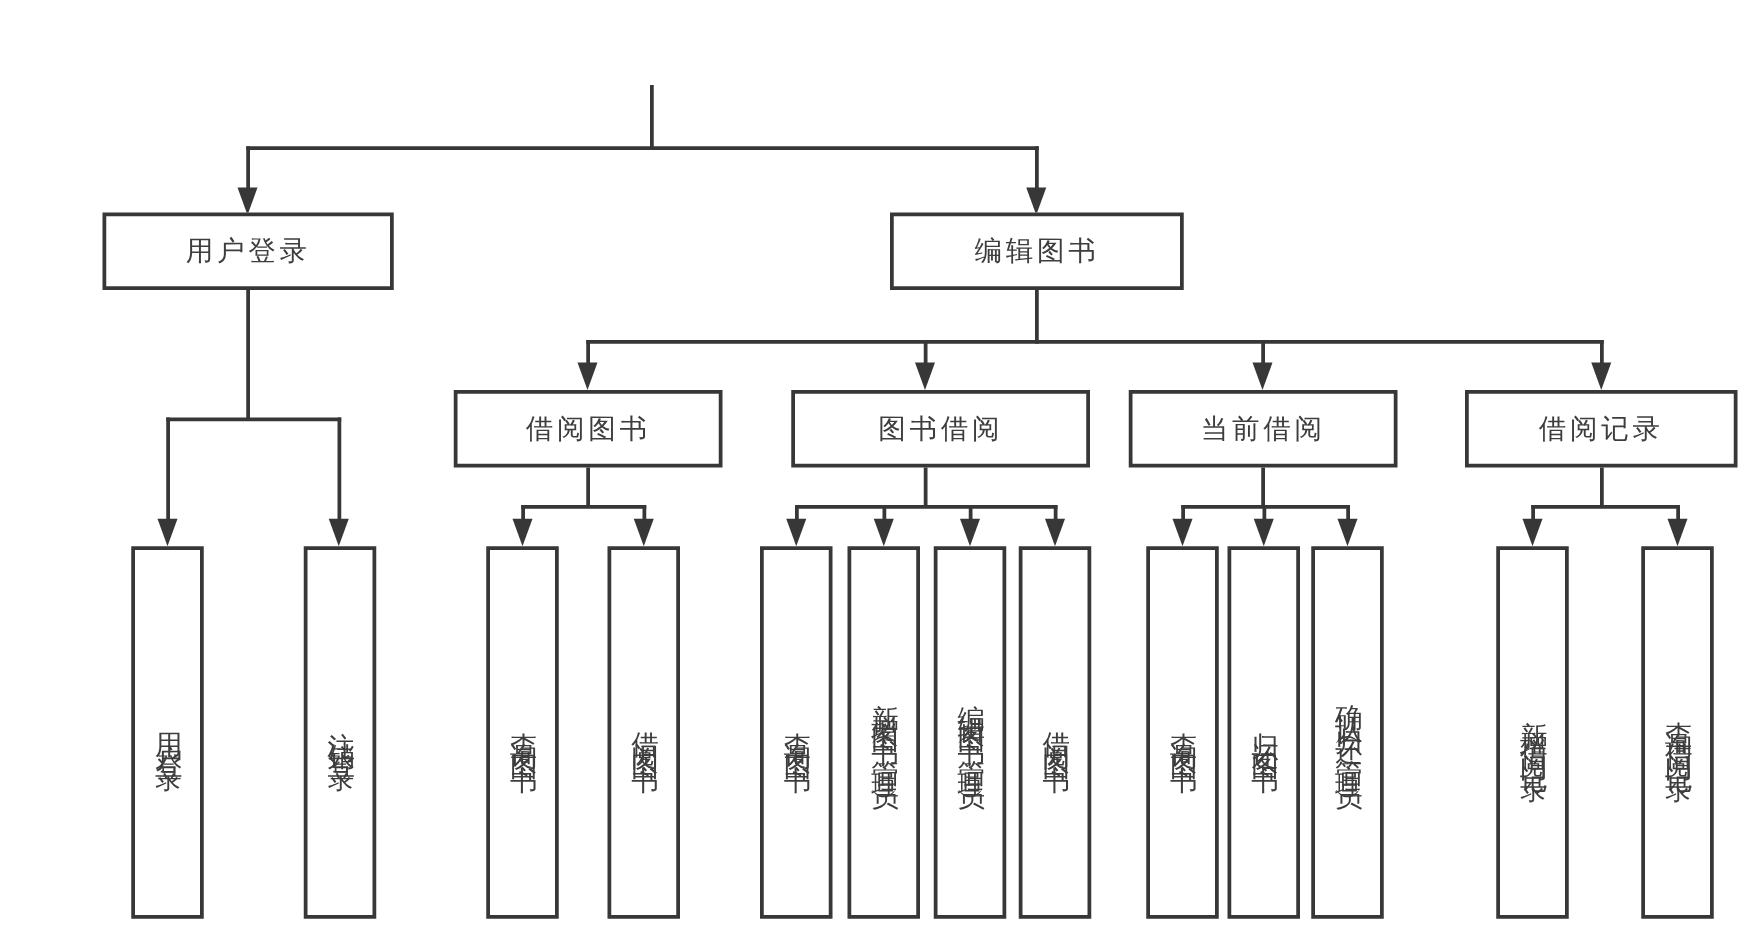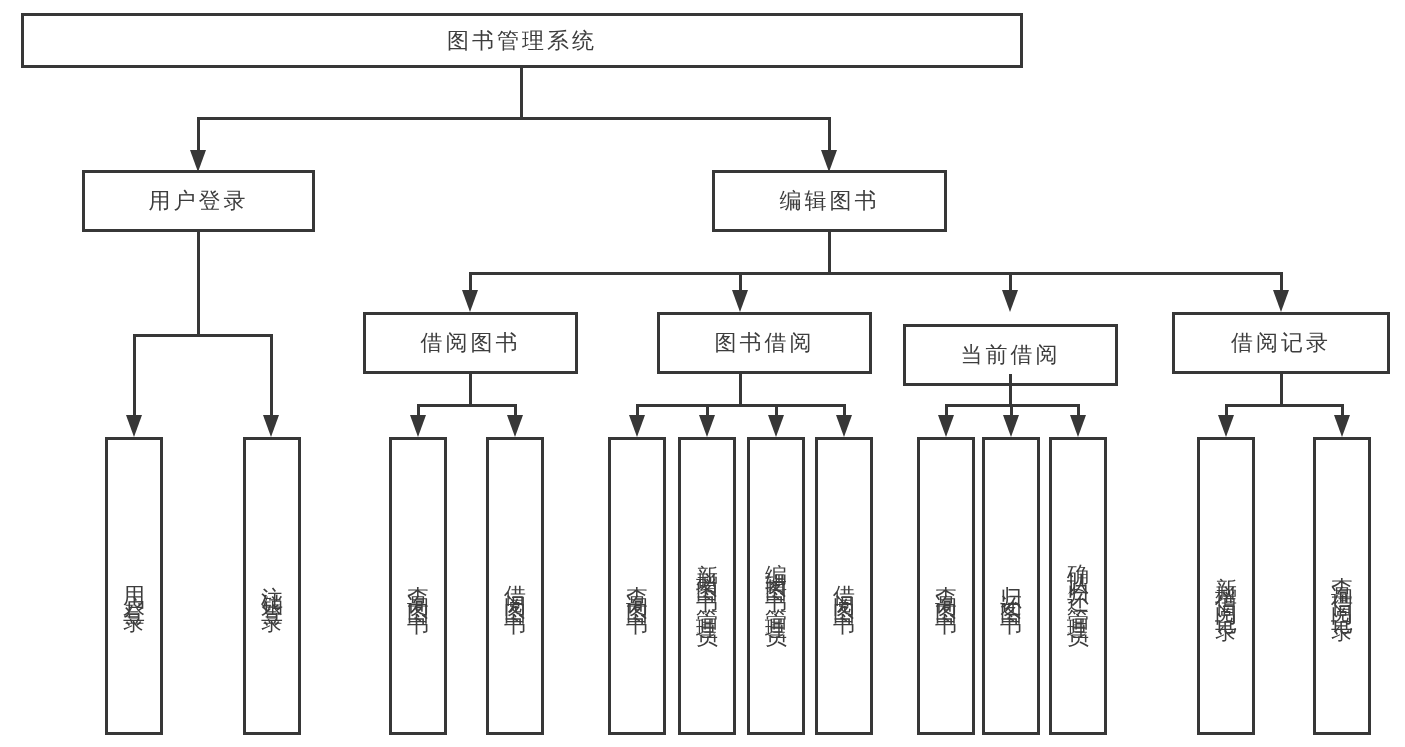--- a/index.html
+++ b/index.html
@@ -14,23 +14,20 @@
   .ar{position:absolute;width:0;height:0;border-left:8px solid transparent;
       border-right:8px solid transparent;border-top:22px solid #373737;}
   .watermark{position:absolute;right:5px;bottom:4px;font-size:21px;color:#c6c6c6;
       letter-spacing:1px;text-shadow:0 1px 0 #ffffff;white-space:nowrap;}
 </style>
 </head>
 <body>
 
 <div class="stage">
 
-  <div class="box" style="left:21px;top:13px;width:1002px;height:55px;">
-    <span class="hlabel">图书管理系统</span>
-  </div>
 
   <i class="ln" style="left:520px;top:68px;width:3px;height:51px;"></i>
   <i class="ln" style="left:197px;top:117px;width:634px;height:3px;"></i>
   <i class="ln" style="left:197px;top:117px;width:3px;height:36px;"></i>
   <i class="ar" style="left:190px;top:150px;"></i>
   <i class="ln" style="left:828px;top:117px;width:3px;height:36px;"></i>
   <i class="ar" style="left:821px;top:150px;"></i>
 
   <div class="box" style="left:82px;top:170px;width:233px;height:62px;">
     <span class="hlabel">用户登录</span>
@@ -53,24 +50,24 @@
   <i class="ln" style="left:739px;top:272px;width:3px;height:20px;"></i>
   <i class="ar" style="left:732px;top:290px;"></i>
   <i class="ln" style="left:1009px;top:272px;width:3px;height:20px;"></i>
   <i class="ar" style="left:1002px;top:290px;"></i>
   <i class="ln" style="left:1280px;top:272px;width:3px;height:20px;"></i>
   <i class="ar" style="left:1273px;top:290px;"></i>
 
   <div class="box" style="left:363px;top:312px;width:215px;height:62px;">
     <span class="hlabel">借阅图书</span>
   </div>
-  <div class="box" style="left:633px;top:312px;width:215px;height:62px;margin-left:24px;">
+  <div class="box" style="left:633px;top:312px;width:239px;height:62px;">
     <span class="hlabel">图书借阅</span>
   </div>
-  <div class="box" style="left:903px;top:324px;width:215px;height:62px;">
+  <div class="box" style="left:903px;top:312px;width:215px;height:62px;">
     <span class="hlabel">当前借阅</span>
   </div>
   <div class="box" style="left:1172px;top:312px;width:218px;height:62px;">
     <span class="hlabel">借阅记录</span>
   </div>
 
   <i class="ln" style="left:469px;top:374px;width:3px;height:32px;"></i>
   <i class="ln" style="left:417px;top:404px;width:100px;height:3px;"></i>
   <i class="ln" style="left:417px;top:404px;width:3px;height:13px;"></i>
   <i class="ar" style="left:410px;top:415px;"></i>

